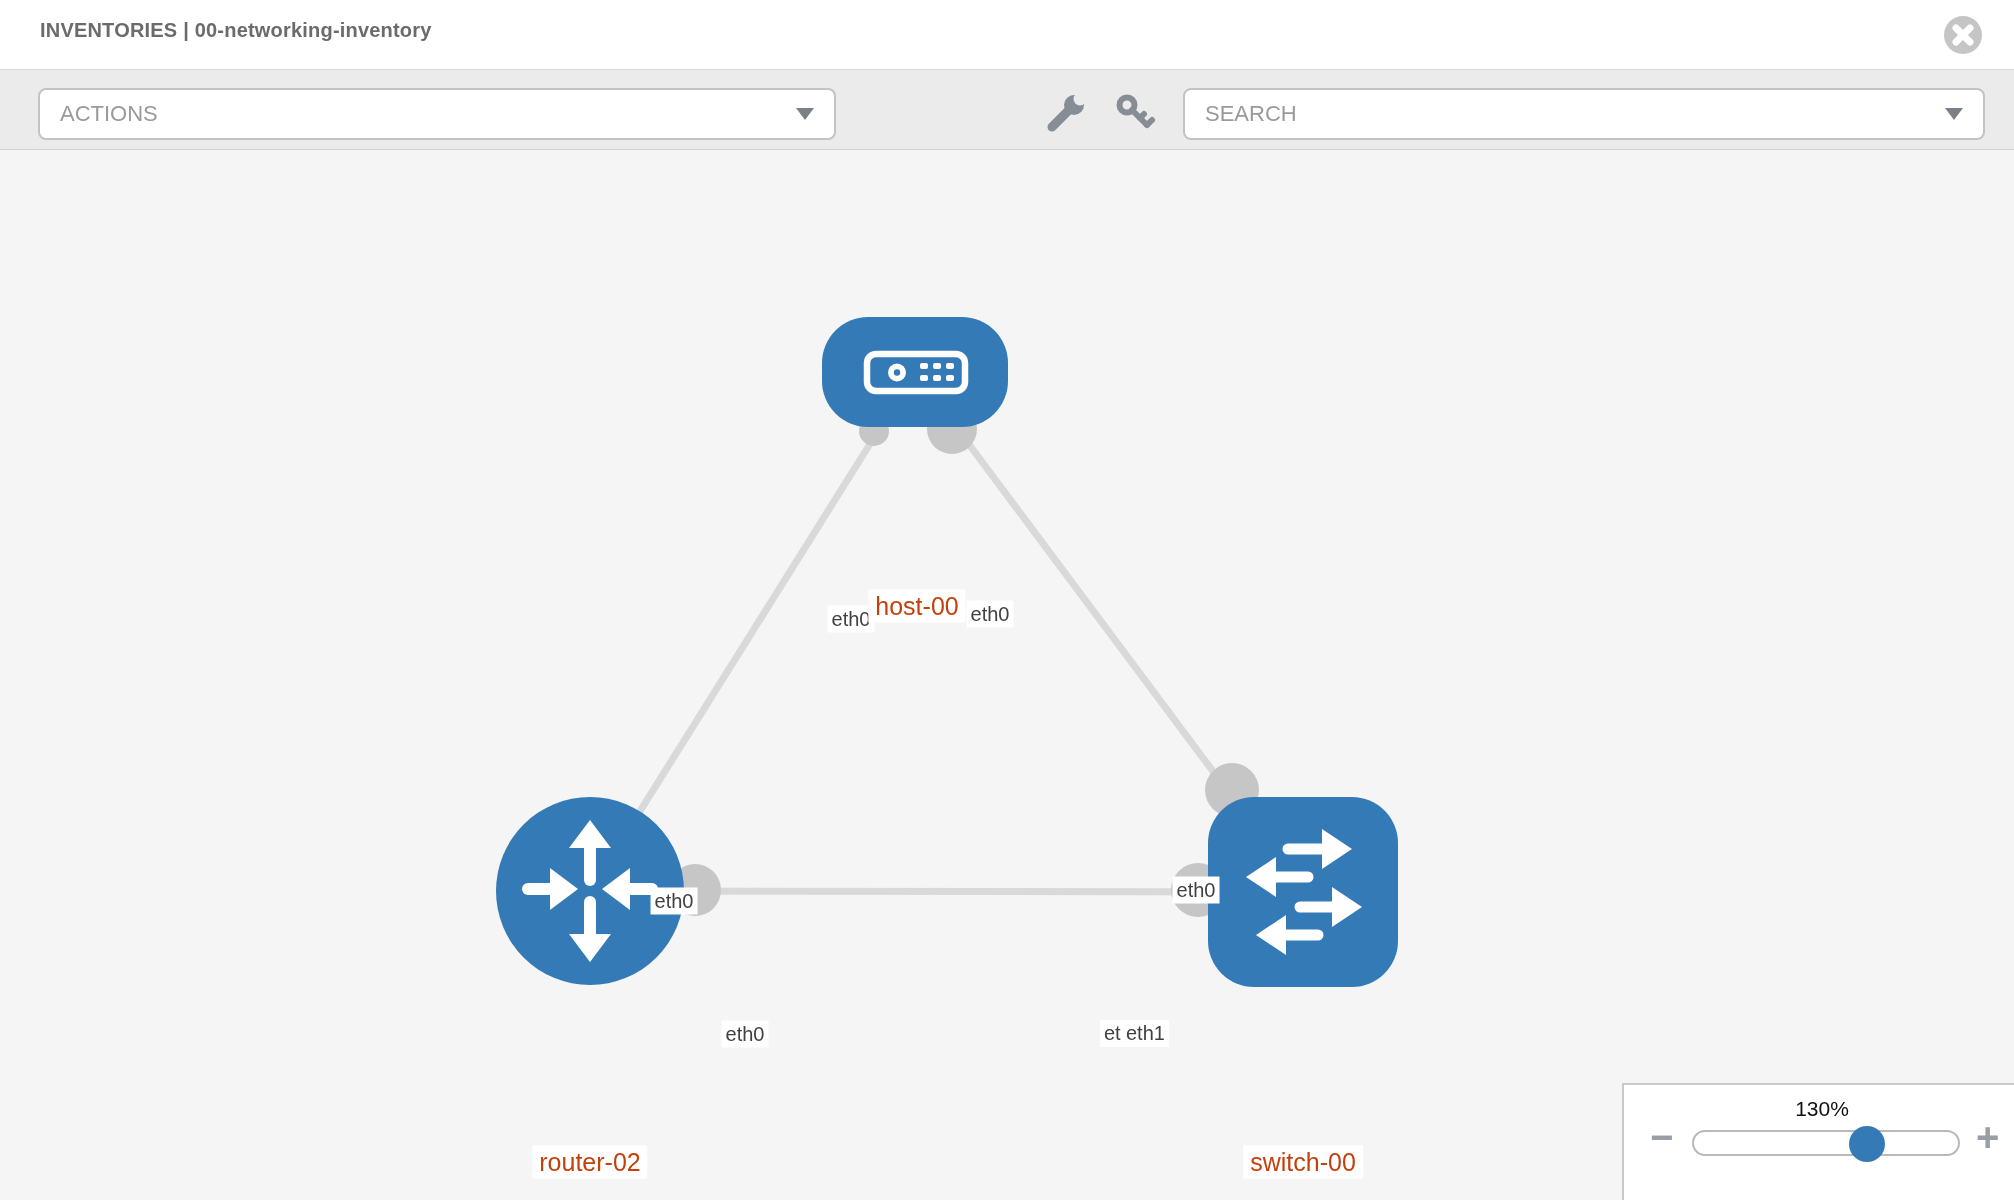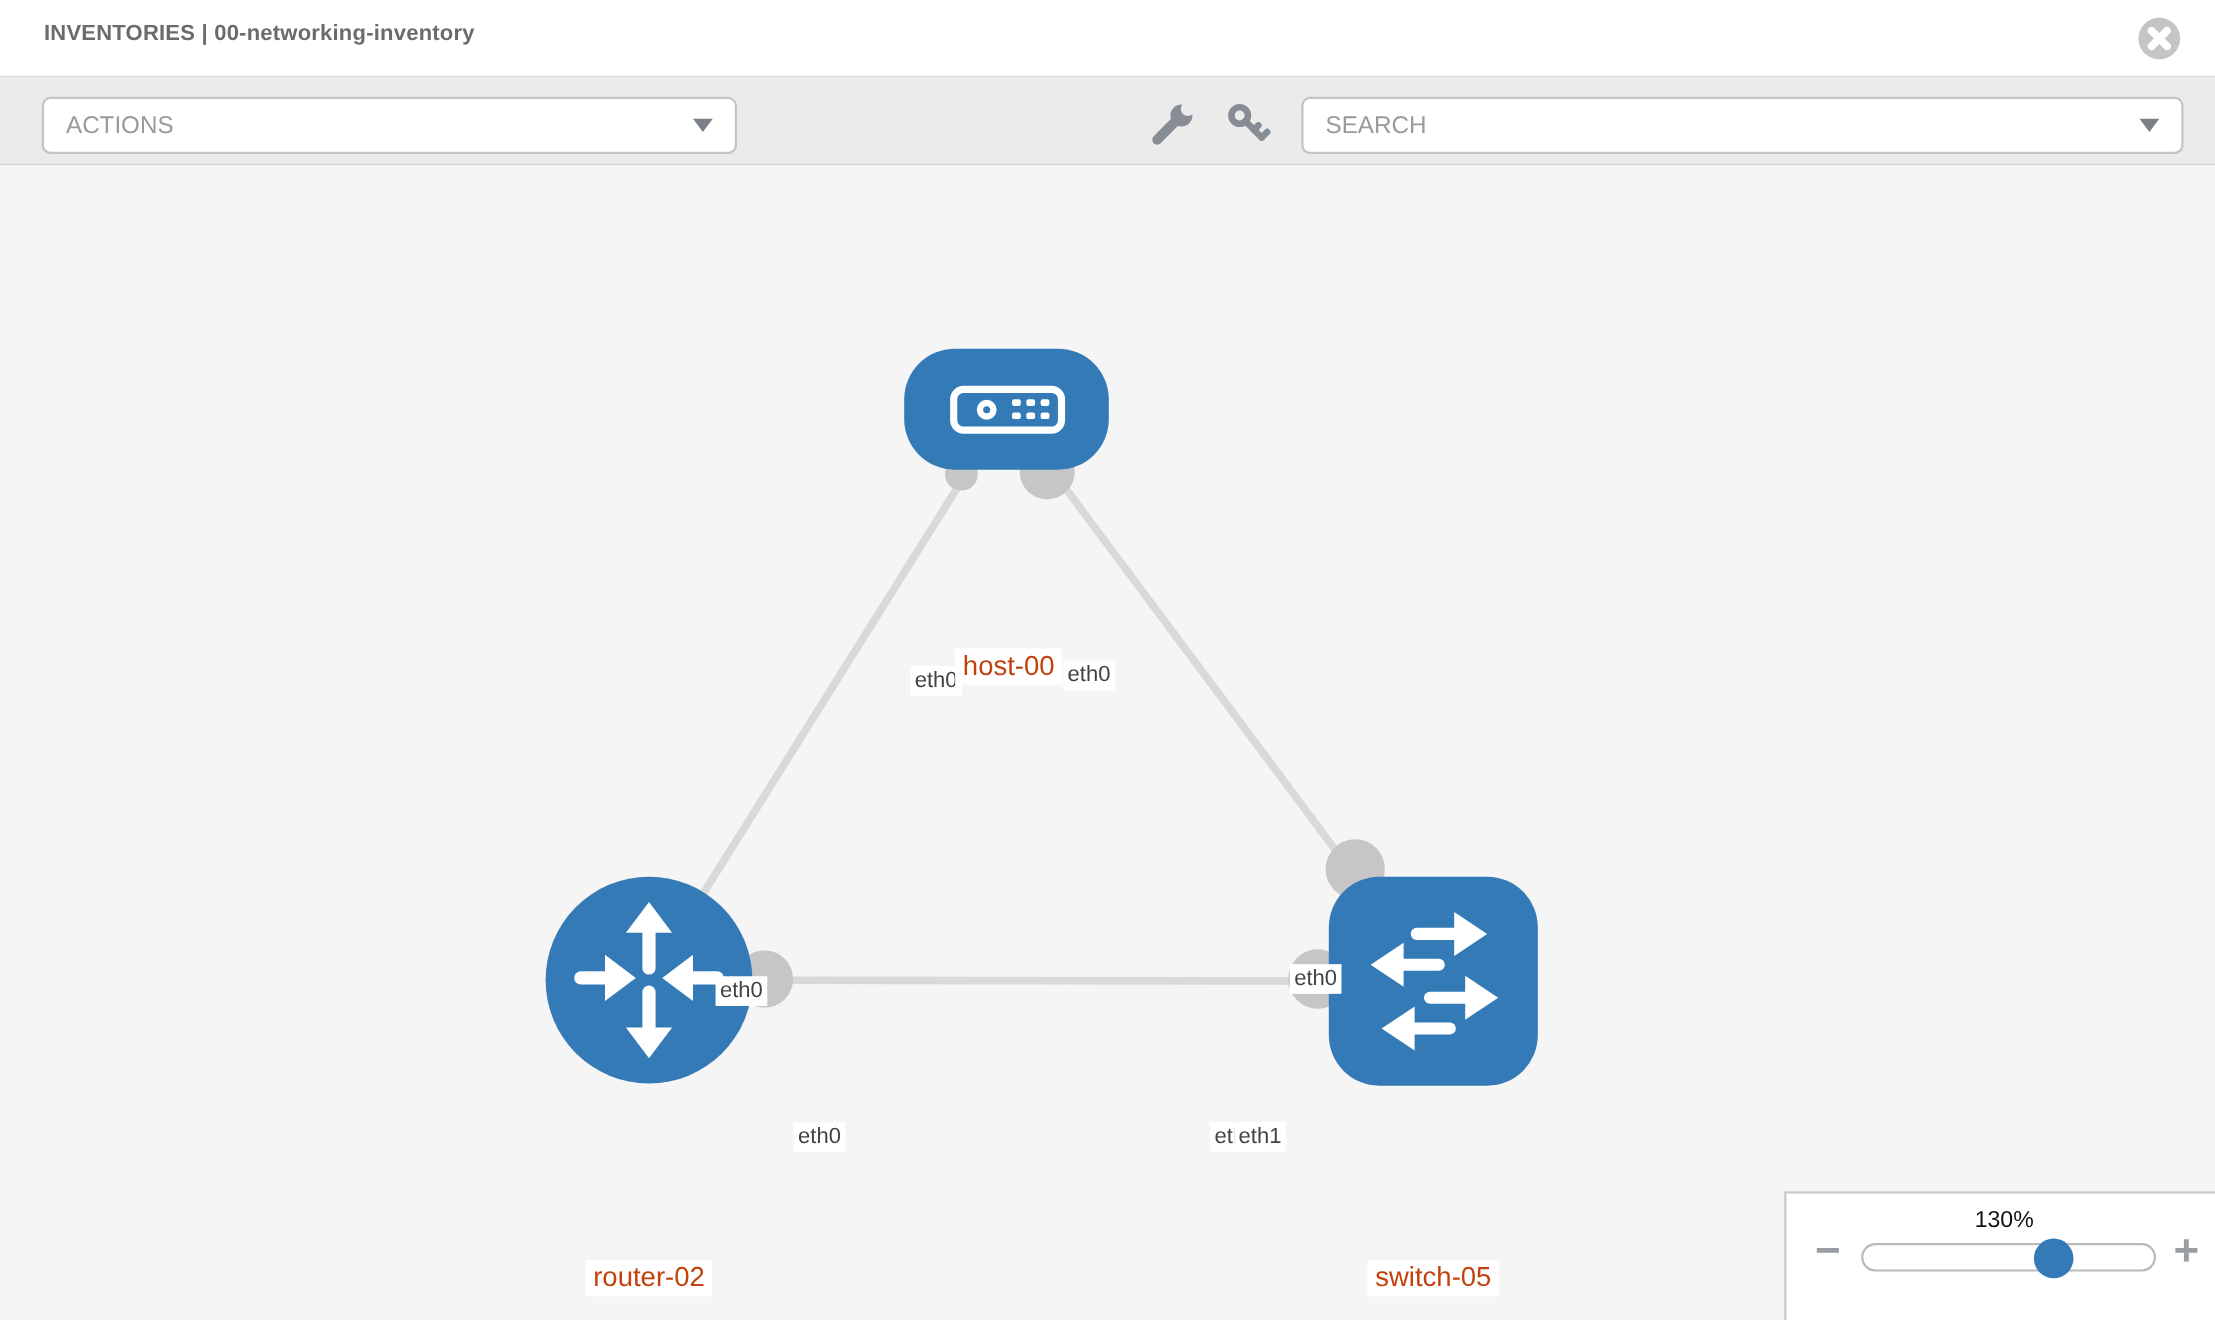--- a/index.html
+++ b/index.html
@@ -7,21 +7,21 @@
   #app { position:relative; width:2014px; height:1200px; }
 
   
   .header { position:absolute; left:0; top:0; width:2014px; height:70px; background:#ffffff; border-bottom:1px solid #d9d9d9; }
   .header-title { position:absolute; left:40px; top:19px; font-size:20px; font-weight:700; color:#6b6b6b; letter-spacing:0.2px; }
   .close-btn { position:absolute; left:1943px; top:15px; width:40px; height:40px; cursor:pointer; }
 
   
   .toolbar { position:absolute; left:0; top:70px; width:2014px; height:80px; background:#ebebeb; border-bottom:1px solid #d2d2d2; }
   .dropdown { position:absolute; top:18px; height:52px; background:#ffffff; border:2px solid #c3c3c3; border-radius:8px; display:flex; align-items:center; padding:0 20px; }
-  .dropdown-actions { left:38px; width:632px; }
+  .dropdown-actions { left:38px; width:798px; }
   .dropdown-search  { left:1183px; width:802px; }
   .dropdown-label { font-size:22px; color:#9a9a9a; flex:1 1 auto; }
   .caret { width:0; height:0; border-left:9px solid transparent; border-right:9px solid transparent; border-top:12px solid #7b8086; flex:0 0 auto; }
   .tool-icon-btn { position:absolute; top:22px; width:44px; height:44px; cursor:pointer; }
   .wrench-btn { left:1044px; }
   .key-btn { left:1113px; }
 
   
   .canvas { position:absolute; left:0; top:150px; width:2014px; height:1050px; background:#f5f5f5;padding-left:20px; }
   .topology-svg { position:absolute; left:0; top:0; }
@@ -149,21 +149,21 @@
 
     <div class="chip chip-center if-label" style="left:674px;  top:751px;">eth0</div>
     <div class="chip chip-center if-label" style="left:1196px; top:740px;">eth0</div>
 
     <div class="chip chip-center if-label" style="left:745px;  top:884px;">eth0</div>
 
     <div class="chip if-label" style="left:1100px; top:870px;">eth1</div>
     <div class="chip if-label" style="left:1122px; top:870px;">eth1</div>
 
     <div class="chip chip-center node-label" style="left:590px;  top:1012px;">router-02</div>
-    <div class="chip chip-center node-label" style="left:1303px; top:1012px;">switch-05</div>
+    <div class="chip chip-center node-label" style="left:1303px; top:1012px;">switch-00</div>
   </div>
 
   <div class="zoom-panel">
     <div class="zoom-level">130%</div>
     <div class="zoom-minus">−</div>
     <div class="zoom-track">
       <div class="zoom-thumb"></div>
     </div>
     <div class="zoom-plus">+</div>
   </div>

